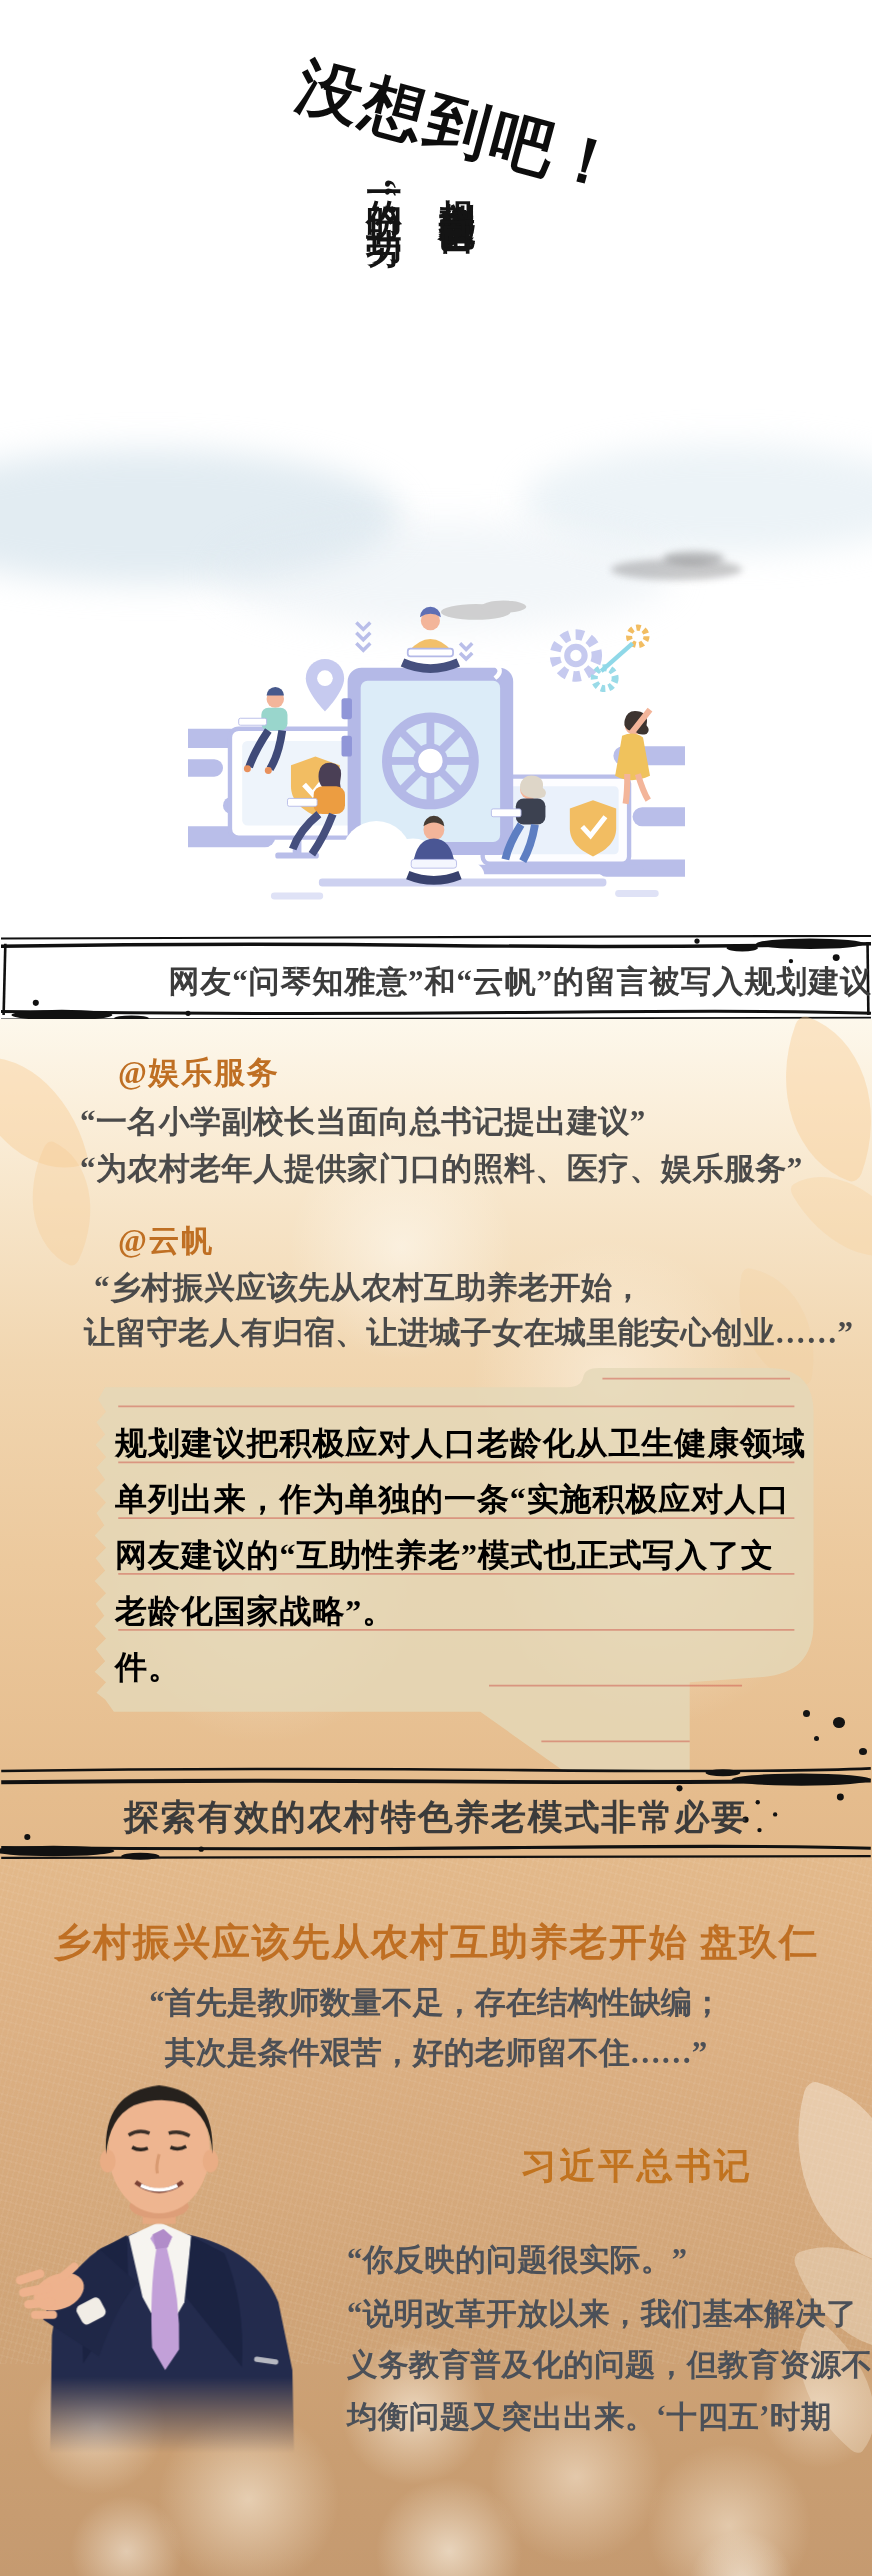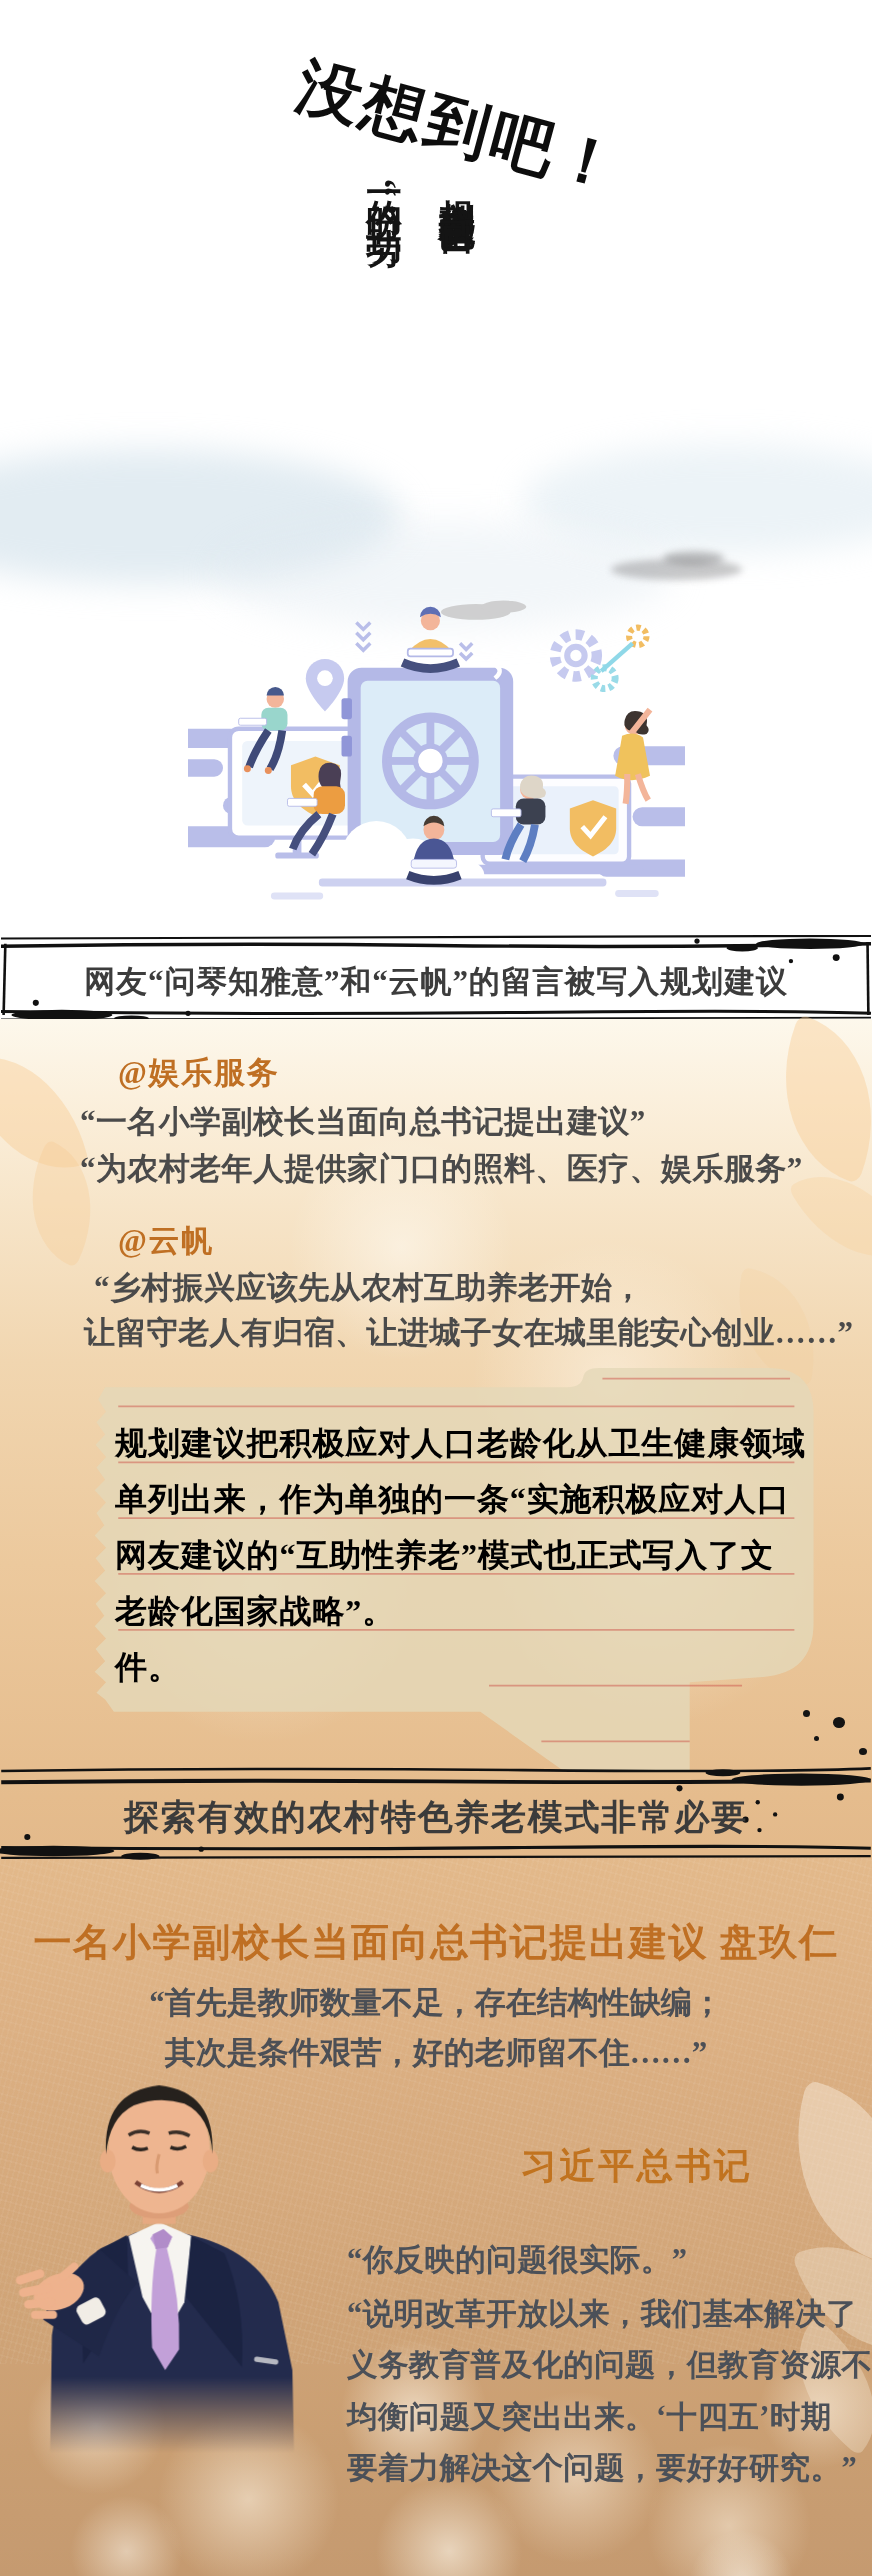--- a/index.html
+++ b/index.html
@@ -14,21 +14,21 @@
   .cloud{position:absolute;border-radius:50%;}
   .cl1{left:-105px;top:449px;width:506px;height:135px;background:rgba(203,221,232,.55);filter:blur(15.7px);}
   .cl2{left:523px;top:445px;width:410px;height:109px;background:rgba(213,228,237,.45);filter:blur(15.7px);}
   .cl3{left:218px;top:523px;width:454px;height:105px;background:rgba(222,233,240,.40);filter:blur(17.4px);}
   .cg{position:absolute;background:rgba(148,148,150,.5);border-radius:50%;filter:blur(3.5px);}
   .cg1{left:611px;top:559px;width:131px;height:21px;}
   .cg2{left:663px;top:551px;width:61px;height:14px;background:rgba(120,120,122,.45);}
   .illo{position:absolute;left:188px;top:598px;}
   
   .banner1{position:absolute;left:0;top:935px;width:872px;height:87px;}
-  .banner1 .btext{position:absolute;left:0;top:26px;width:100%;text-align:center;font-size:31px;font-weight:700;
+  .banner1 .btext{position:absolute;left:0;top:26px;width:100%;text-align:right;font-size:31px;font-weight:700;
                   color:#3c3c3c;letter-spacing:0.9px;}
   .banner2{position:absolute;left:0;top:1764px;width:872px;height:100px;}
   .banner2 .btext{position:absolute;left:0;top:30px;width:100%;text-align:center;font-size:35px;font-weight:700;
                   color:#3b3b3b;letter-spacing:1.7px;}
   
   .bg-lower{position:absolute;left:0;top:1019px;width:872px;height:1557px;
     background:linear-gradient(180deg,#fdf8ec 0%,#fbf0dd 5%,#f7e5c9 12%,#f1d6b0 22%,#ecc99d 35%,
                #e5bc8d 50%,#dcb083 65%,#d2a679 80%,#c99e72 92%,#c59a70 100%);}
   .leaf{position:absolute;background:rgba(247,203,146,.42);border-radius:8% 92% 8% 92%;}
   .leafW{position:absolute;background:rgba(250,240,224,.45);border-radius:8% 92% 8% 92%;}
@@ -300,21 +300,21 @@
       <path d="M0 96 Q300 99 600 96 T1000 97" stroke="#111" stroke-width="3.5" fill="none"></path>
       <path d="M0 108 L1000 106" stroke="#111" stroke-width="2.5" fill="none"></path>
       <ellipse cx="60" cy="100" rx="70" ry="6" fill="#111"></ellipse>
         <ellipse cx="160" cy="106" rx="22" ry="4" fill="#111"></ellipse>
       <circle cx="230" cy="98" r="3" fill="#111"></circle>
         <circle cx="30" cy="84" r="3.5" fill="#111"></circle>
     </svg>
     <div class="btext">探索有效的农村特色养老模式非常必要</div>
   </div>
 
-  <div class="speaker">一名小学副校长当面向总书记提出建议  盘玖仁</div>
+  <div class="speaker">乡村振兴应该先从农村互助养老开始  盘玖仁</div>
   <div class="sq sq1">“首先是教师数量不足，存在结构性缺编；</div>
   <div class="sq sq2">其次是条件艰苦，好的老师留不住……”</div>
 
   <svg class="photo" width="327" height="379" viewBox="0 0 375 435">
     <defs>
       <linearGradient id="fade" x1="0" y1="0" x2="0" y2="1">
         <stop offset="0.8" stop-color="#fff"></stop>
           <stop offset="1" stop-color="#fff" stop-opacity="0"></stop>
       </linearGradient>
       <mask id="m">
@@ -353,16 +353,15 @@
       <path d="M166 128 Q187 138 208 128" stroke="#fff" stroke-width="4" fill="none"></path>
       <rect x="296" y="326" width="28" height="6" rx="3" fill="#e8e8e8" opacity=".75" transform="rotate(8 310 329)"></rect>
     </g>
   </svg>
 
   <div class="leader-name">习近平总书记</div>
   <div class="lq lq0">“你反映的问题很实际。”</div>
   <div class="lq lq1">“说明改革开放以来，我们基本解决了</div>
   <div class="lq lq2">义务教育普及化的问题，但教育资源不</div>
   <div class="lq lq3">均衡问题又突出出来。‘十四五’时期</div>
-  <div class="lq lq4">要着力解决这个问题，要好好研究。”</div>
 
 </div>
 
 
 </body></html>

